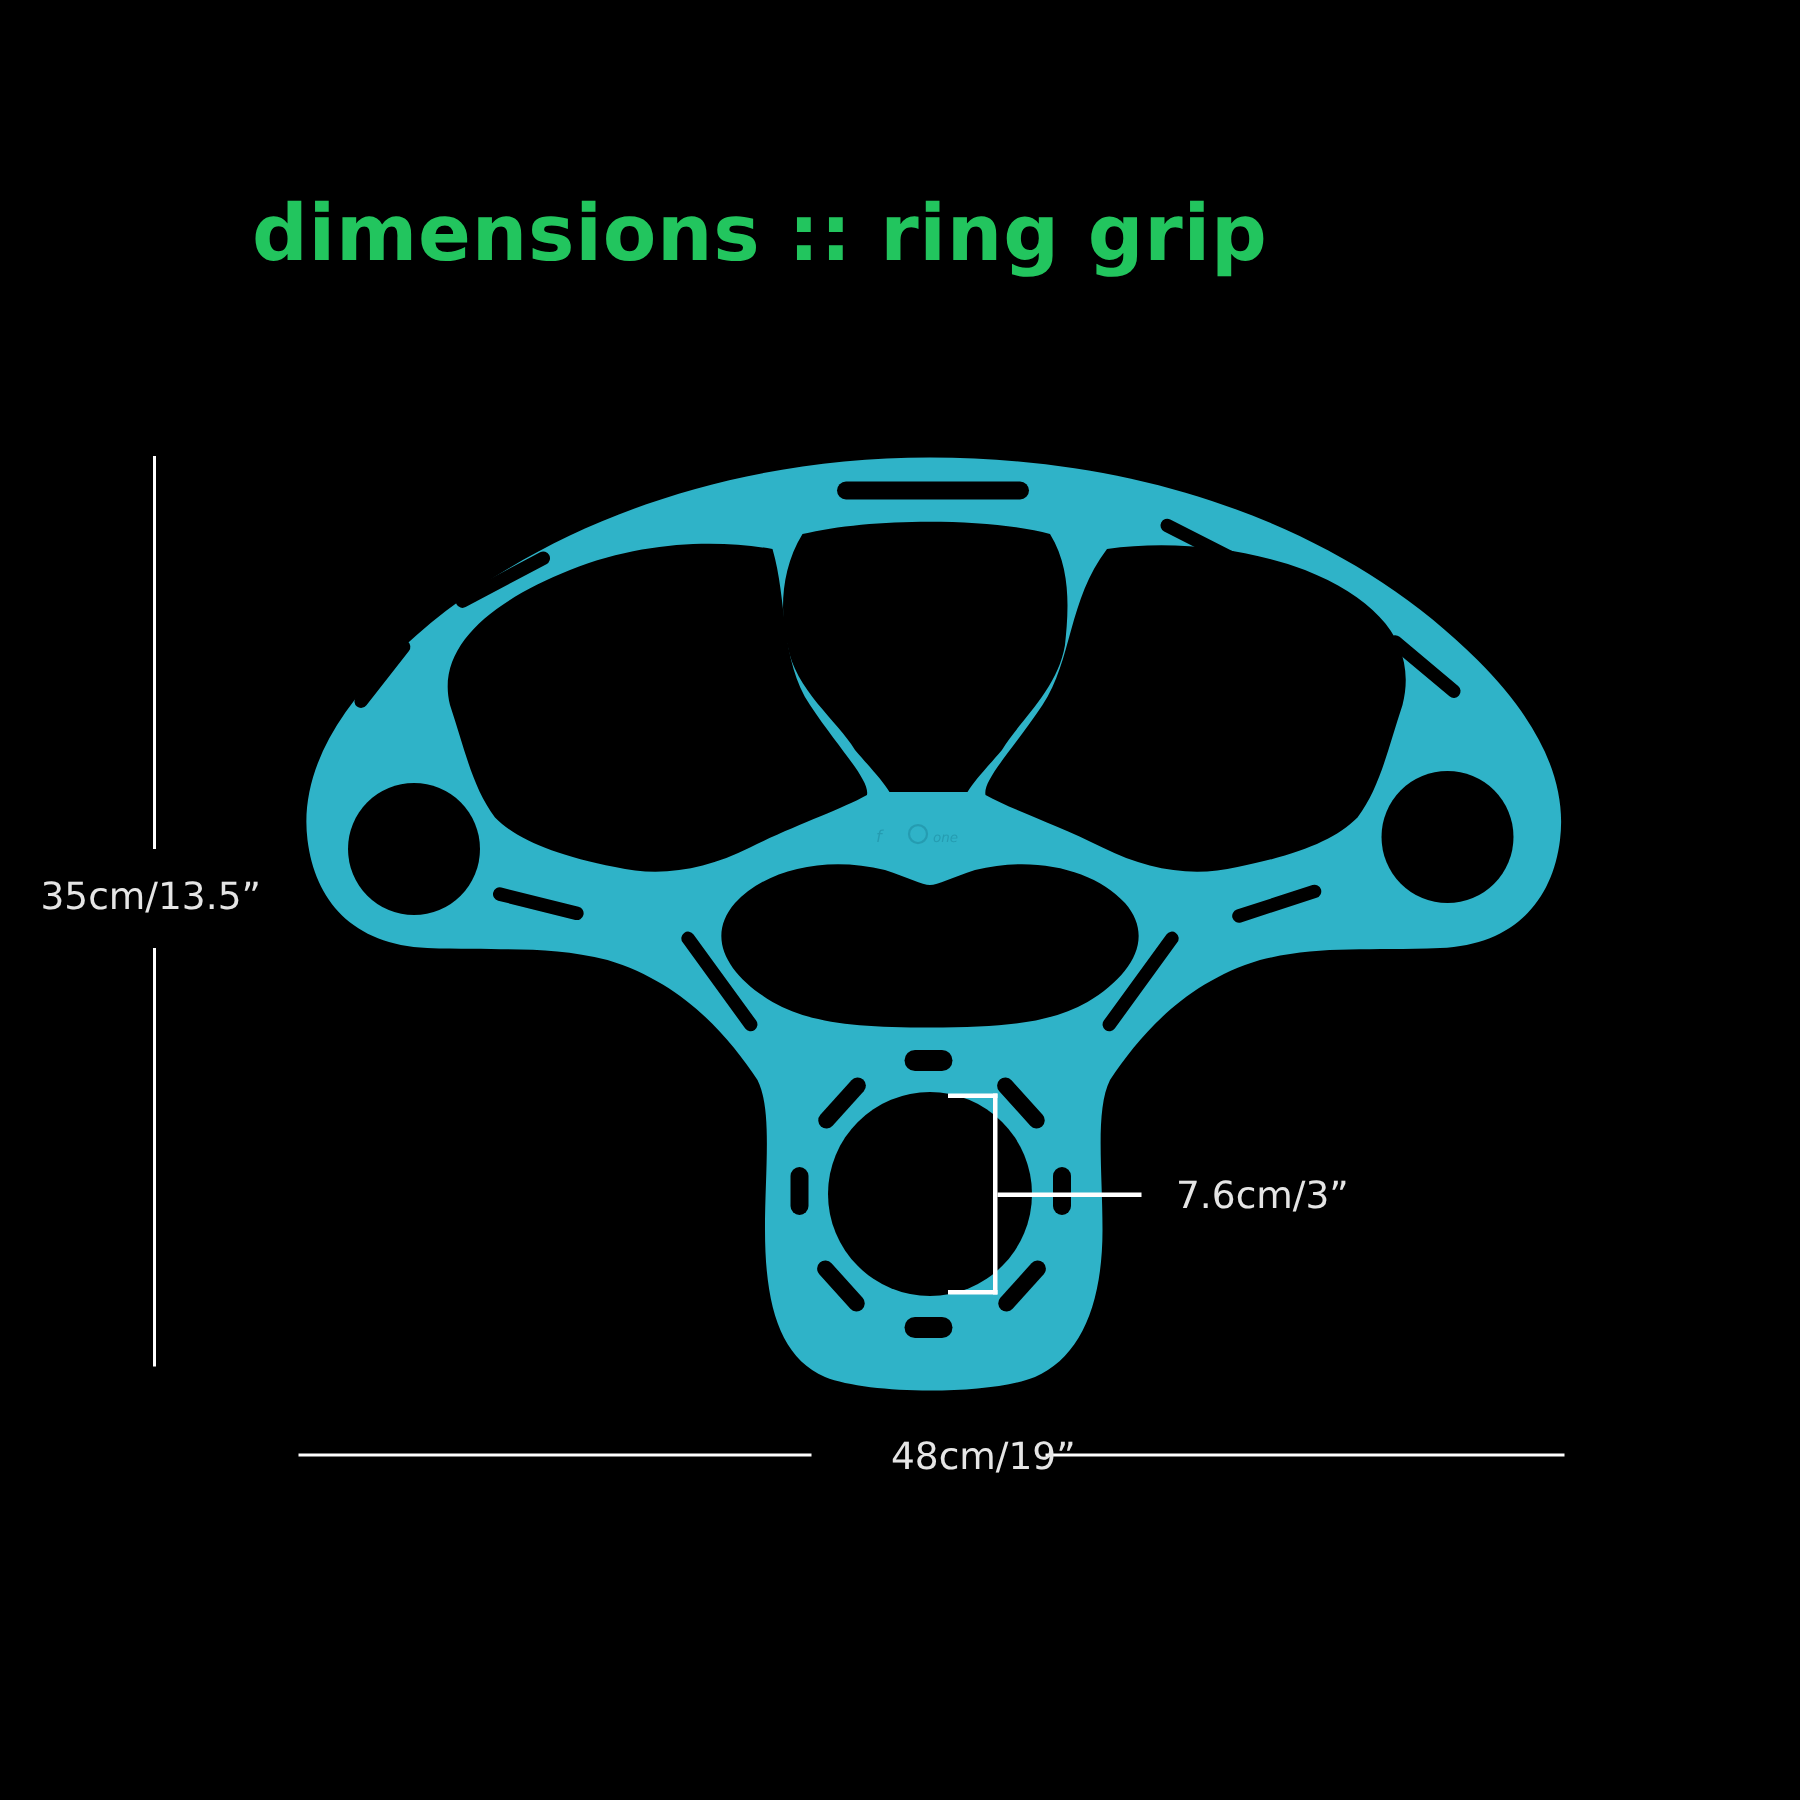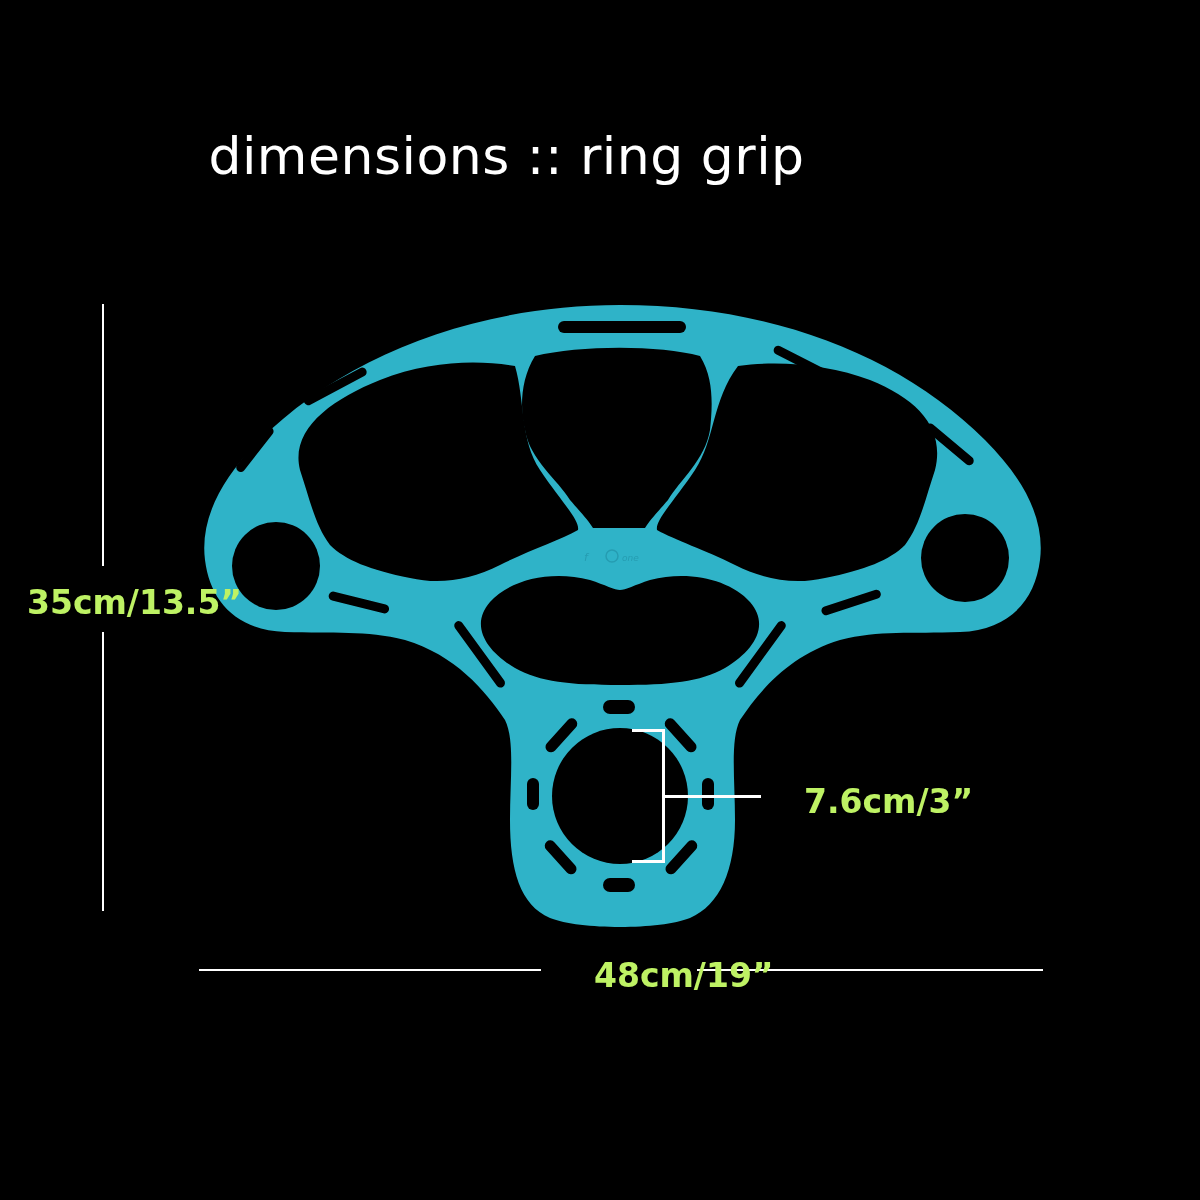--- a/index.html
+++ b/index.html
@@ -1,18 +1,18 @@
 <!DOCTYPE html>
 <html><head>
 <meta charset="utf-8">
 <style>
   html, body { margin: 0; padding: 0; background: #000; }
   body { width: 1200px; height: 1200px; position: relative; overflow: hidden; font-family: "DejaVu Sans", sans-serif; color: #fff; }
-  .title { position: absolute; top: 126px; left: 0; width: 1013px; text-align: center; font-size: 52px; font-weight: 400; letter-spacing: 0.5px; color: #ffffff; }
-  .label { position: absolute; font-size: 33px; color: #bef264; font-weight: 700; white-space: nowrap; }
+  .title { position: absolute; top: 126px; left: 0; width: 1013px; text-align: center; font-size: 52px; font-weight: 700; letter-spacing: 0.5px; color: #22c55e; }
+  .label { position: absolute; font-size: 25px; color: #e5e5e5; font-weight: 400; white-space: nowrap; }
   .vline { position: absolute; width: 2px; background: #fff; }
   .hline { position: absolute; height: 2px; background: #fff; }
   svg.product { position: absolute; left: 0; top: 0; }
 </style>
 </head>
 <body>
 
 <div class="title">dimensions :: ring grip</div>
 
 <svg class="product" width="1200" height="1200" viewBox="0 0 1200 1200">
@@ -69,13 +69,13 @@
 <div class="label" style="left:27px; top:583px;">35cm/13.5”</div>
 
 <div class="hline" style="left:199px; top:969px; width:342px;"></div>
 <div class="hline" style="left:697px; top:969px; width:346px;"></div>
 <div class="label" style="left:554px; top:956px;margin-left:40px;">48cm/19”</div>
 
 <div class="hline" style="left:632px; top:729px; width:33px; height:3px;"></div>
 <div class="vline" style="left:662px; top:729px; height:134px; width:3px;"></div>
 <div class="hline" style="left:632px; top:860px; width:33px; height:3px;"></div>
 <div class="hline" style="left:665px; top:795px; width:96px; height:3px;"></div>
-<div class="label" style="left:804px; top:782px;text-align:center;">7.6cm/3”</div>
+<div class="label" style="left:784px; top:782px;text-align:center;">7.6cm/3”</div>
 
 </body></html>

